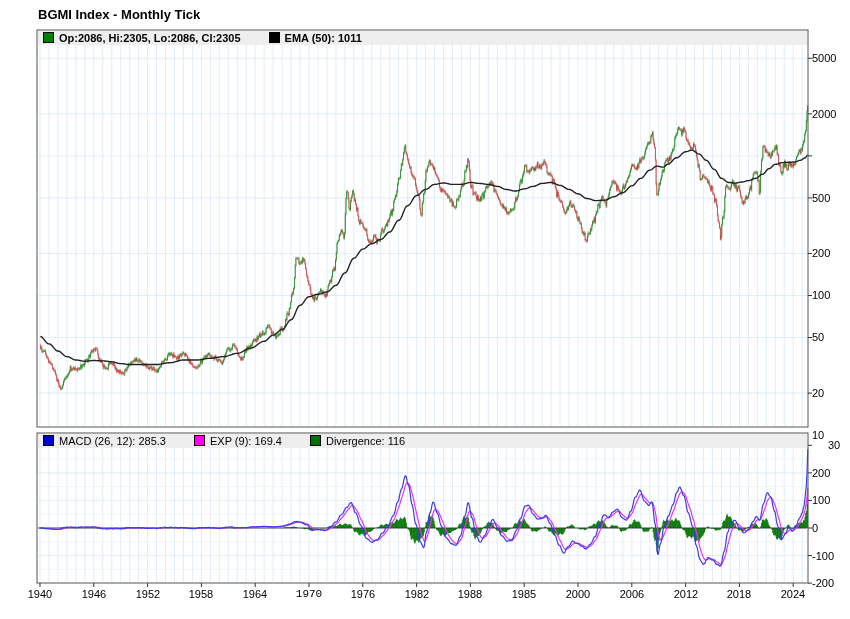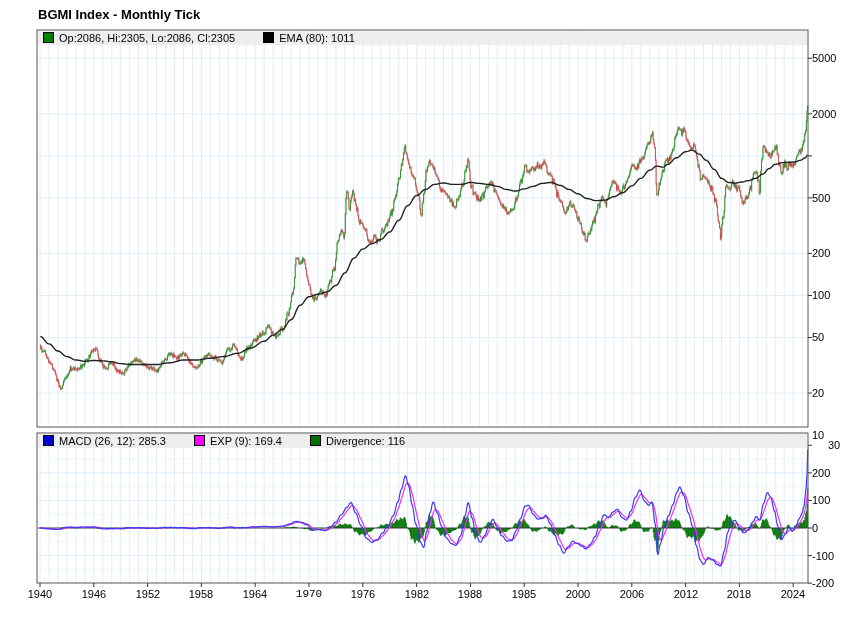--- a/index.html
+++ b/index.html
@@ -3,21 +3,21 @@
 <meta charset="utf-8">
 <style>
   html,body{margin:0;padding:0;background:#ffffff;}
   .page{position:relative;width:840px;height:619px;background:#fff;
         font-family:"Liberation Sans","DejaVu Sans",sans-serif;color:#000;overflow:hidden;}
   #chart{position:absolute;left:0;top:0;}
   .title{position:absolute;left:38px;top:7px;font-size:13px;font-weight:bold;}
   .copyright{position:absolute;right:37px;top:11px;font-size:11px;}
   .legend{position:absolute;left:38px;width:768px;height:13px;display:flex;align-items:center;
           font-size:11px;padding-left:5px;white-space:nowrap;}
-  .strip-price{top:31px;}
+  .strip-price{top:31px;font-weight:bold;}
   .strip-macd{top:434px;text-align:center;}
   .li{display:inline-flex;align-items:center;margin-right:28px;}
   .sw{display:inline-block;width:9px;height:9px;border:1px solid #000;margin-right:5px;}
   .ylab{position:absolute;font-size:11px;line-height:12px;text-align:left;}
   .xlab{position:absolute;font-size:11px;line-height:12px;width:30px;text-align:center;}
   #labels{position:absolute;left:0;top:0;width:850px;height:619px;pointer-events:none;}
 </style>
 </head>
 <body>
 
@@ -43,21 +43,21 @@
     </svg>
   <div class="title">BGMI Index - Monthly Tick</div>
 
   <div class="legend strip-price">
     <span class="li">
       <span class="sw" style="background: rgb(0, 128, 0);"></span>
       <span>Op:2086, Hi:2305, Lo:2086, Cl:2305</span>
     </span>
     <span class="li">
       <span class="sw" style="background: rgb(0, 0, 0);"></span>
-      <span>EMA (80): 1011</span>
+      <span>EMA (50): 1011</span>
     </span>
   </div>
 
   <div class="legend strip-macd">
     <span class="li">
       <span class="sw" style="background: rgb(0, 0, 204);"></span>
       <span>MACD (26, 12): 285.3</span>
     </span>
     <span class="li">
       <span class="sw" style="background: rgb(255, 0, 255);"></span>

